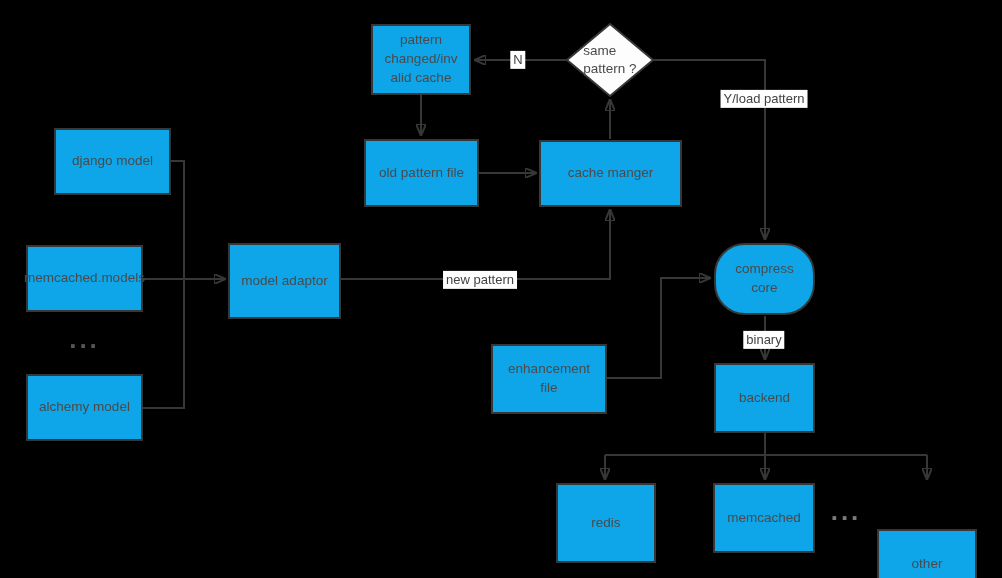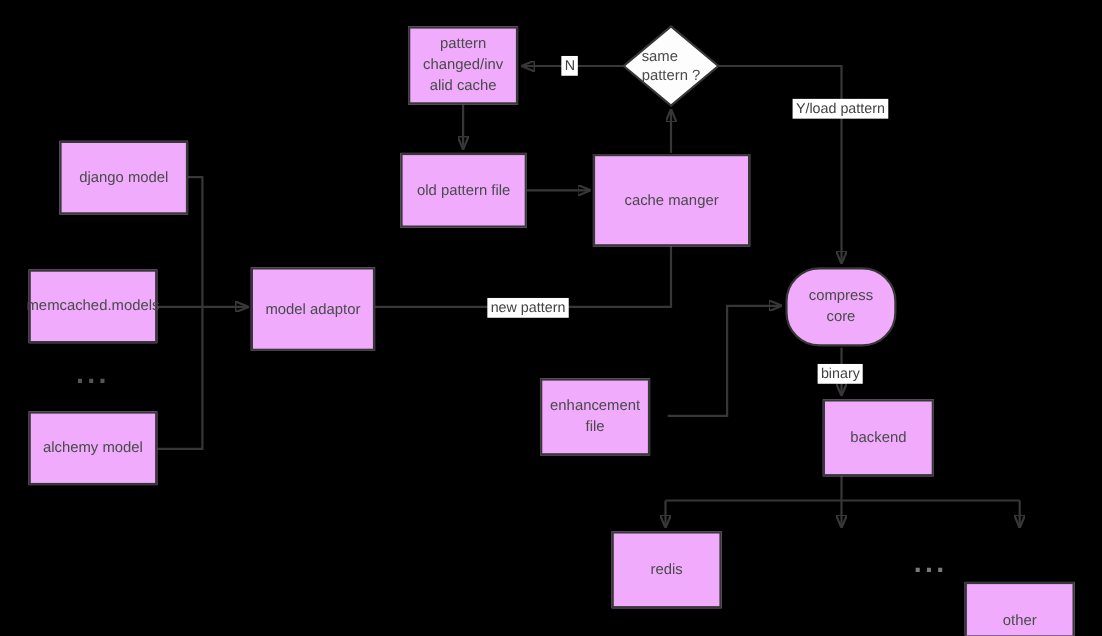--- a/index.html
+++ b/index.html
@@ -9,21 +9,21 @@
     width: 1002px;
     height: 578px;
     background: #000;
     font-family: "Liberation Sans", sans-serif;
     overflow: hidden;
   }
   .wires { position: absolute; left: 0; top: 0; width: 1002px; height: 578px; }
   .wires path { stroke: #373737; stroke-width: 2; fill: none; }
   .node {
     position: absolute;
-    background: #f0abfc;
+    background: #0ea5e9;
     border: 2px solid #373737;
     color: #4a4a4a;
     display: flex;
     align-items: center;
     justify-content: center;
     text-align: center;
     font-size: 13.5px;
     line-height: 1.4;
     white-space: pre-line;
   }
@@ -108,36 +108,39 @@
     <span>model adaptor</span>
   </div>
   <div class="node" style="left:371px; top:24px; width:100px; height:71px;">
     <span>pattern
 changed/inv
 alid cache</span>
   </div>
   <div class="node" style="left:364px; top:139px; width:115px; height:68px;">
     <span>old pattern file</span>
   </div>
-  <div class="node" style="left:539px; top:140px; width:143px; height:84px;">
+  <div class="node" style="left:539px; top:140px; width:143px; height:67px;">
     <span>cache manger</span>
   </div>
   <div class="node" style="left:714px; top:243px; width:101px; height:72px;border-radius:31px;">
     <span>compress
 core</span>
   </div>
-  <div class="node" style="left:491px; top:344px; width:100px; height:70px;">
+  <div class="node" style="left:491px; top:344px; width:116px; height:70px;">
     <span>enhancement
 file</span>
   </div>
-  <div class="node" style="left:714px; top:363px; width:101px; height:70px;margin-left:34px;">
+  <div class="node" style="left:714px; top:363px; width:101px; height:70px;">
     <span>backend</span>
   </div>
-  <div class="node" style="left:556px; top:483px; width:100px; height:70px;">
+  <div class="node" style="left:556px; top:483px; width:100px; height:80px;">
     <span>redis</span>
+  </div>
+  <div class="node" style="left:713px; top:483px; width:102px; height:70px;">
+    <span>memcached</span>
   </div>
   <div class="node" style="left:877px; top:483px; width:100px; height:70px;margin-top:46px;">
     <span>other</span>
   </div>
 
   <div class="diamond-label" style="left:567px; top:24px; width:86px; height:72px;">same
 pattern ?</div>
 
   <div class="edge-label" style="left:518px; top:60px;">N</div>
   <div class="edge-label" style="left:764px; top:99px;">Y/load pattern</div>

